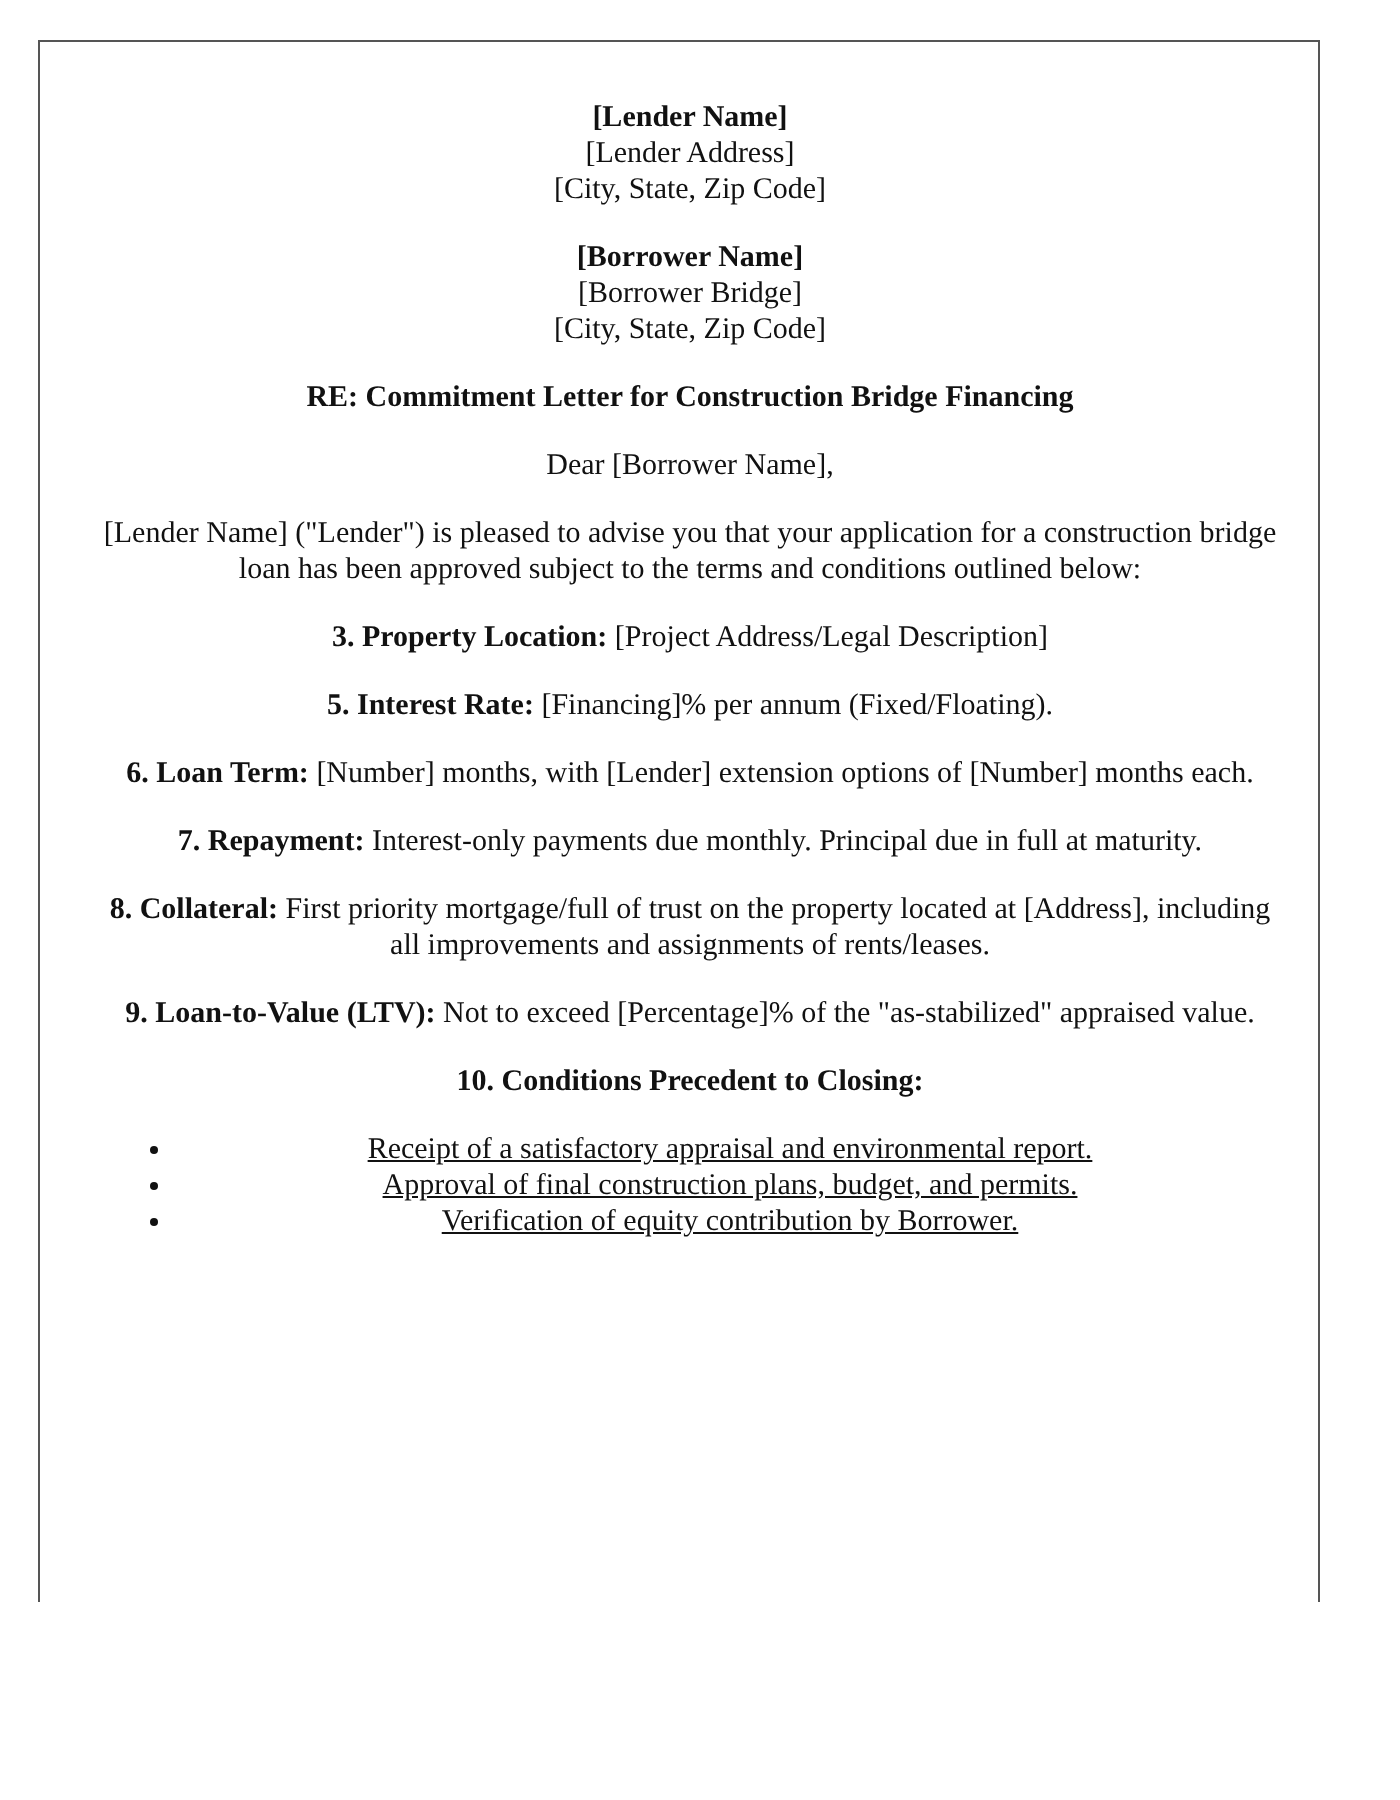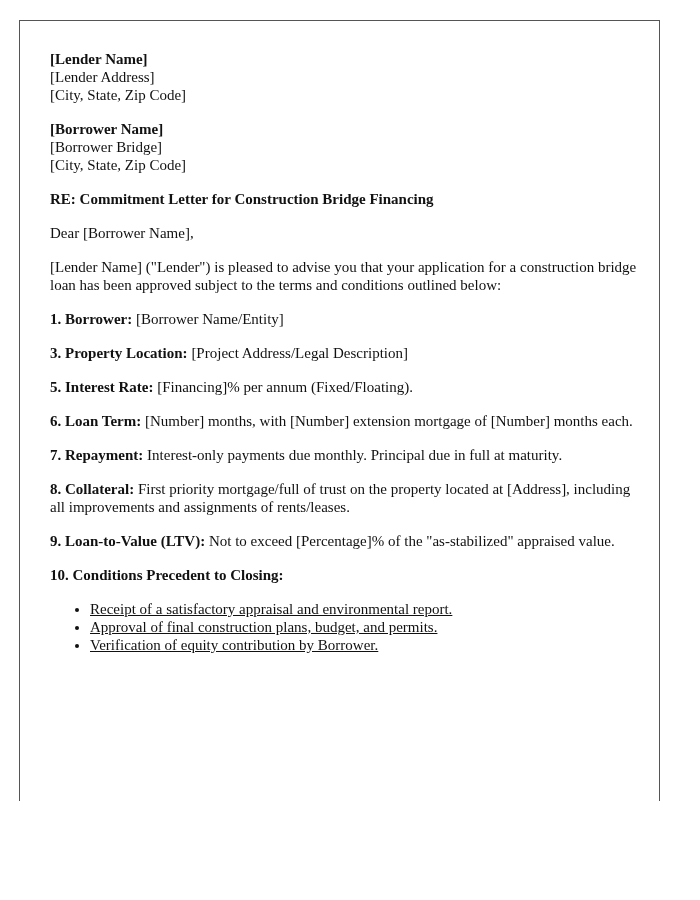--- a/index.html
+++ b/index.html
@@ -2,21 +2,21 @@
 <html><head>
 <meta charset="utf-8">
 <style>
   html, body { margin: 0; padding: 0; background: #ffffff; }
   body { width: 700px; height: 900px; position: relative; font-family: "Liberation Serif", "DejaVu Serif", serif; color: #111; }
   .page {
     position: absolute; left: 19px; top: 20px; width: 641px; height: 781px;
     border: 1px solid #555; border-bottom: none; overflow: hidden; box-sizing: border-box;
     background: #fff;
   }
-  .content { position: absolute; left: 30px; top: 29px; width: 590px; font-size: 15px; line-height: 18px; }
+  .content { position: absolute; left: 30px; top: 29px; width: 590px; font-size: 15px; line-height: 18px; text-align: center; }
   p { margin: 0 0 16px 0; }
   .b { font-weight: bold; }
   ul { margin: 0; padding-left: 40px; }
   li { margin: 0; line-height: 18px; text-decoration: underline; }
 </style>
 </head>
 <body>
 
 <div class="page">
   <div class="content">
@@ -27,24 +27,23 @@
     </p>
     <p>
       <span class="b">[Borrower Name]</span><br>
       <span>[Borrower Bridge]</span><br>
       <span>[City, State, Zip Code]</span>
     </p>
     <p class="b">RE: Commitment Letter for Construction Bridge Financing</p>
     <p>Dear [Borrower Name],</p>
     <p>[Lender Name] ("Lender") is pleased to advise you that your application for a construction bridge loan has been approved subject to the terms and conditions outlined below:</p>
 
-    <p><span class="b">1. Borrower:</span><span> [Borrower Name/Entity]</span></p>
     <p><span class="b">3. Property Location:</span><span> [Project Address/Legal Description]</span></p>
     <p><span class="b">5. Interest Rate:</span><span> [Financing]% per annum (Fixed/Floating).</span></p>
-    <p><span class="b">6. Loan Term:</span><span> [Number] months, with [Number] extension mortgage of [Number] months each.</span></p>
+    <p><span class="b">6. Loan Term:</span><span> [Number] months, with [Lender] extension options of [Number] months each.</span></p>
     <p><span class="b">7. Repayment:</span><span> Interest-only payments due monthly. Principal due in full at maturity.</span></p>
     <p><span class="b">8. Collateral:</span><span> First priority mortgage/full of trust on the property located at [Address], including all improvements and assignments of rents/leases.</span></p>
     <p><span class="b">9. Loan-to-Value (LTV):</span><span> Not to exceed [Percentage]% of the "as-stabilized" appraised value.</span></p>
 
     <p class="b">10. Conditions Precedent to Closing:</p>
     <ul>
       <li>Receipt of a satisfactory appraisal and environmental report.</li>
       <li>Approval of final construction plans, budget, and permits.</li>
       <li>Verification of equity contribution by Borrower.</li>
     </ul>

